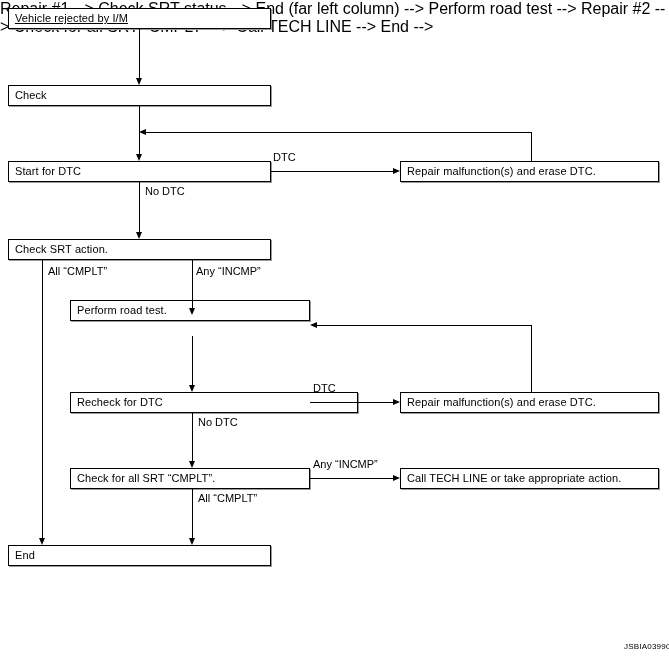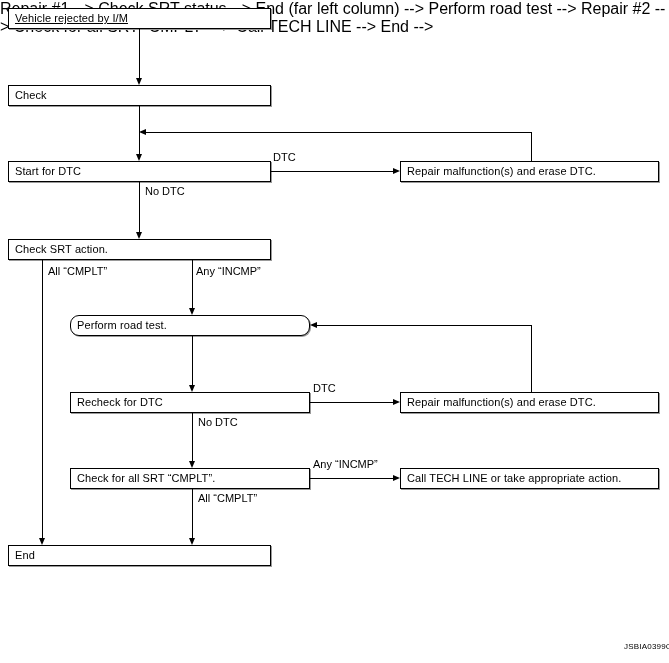--- a/index.html
+++ b/index.html
@@ -109,25 +109,25 @@
   </div>
 
   <div class="node" style="left:400px; top:161px; width:259px; height:21px;">
     <span class="node-label">Repair malfunction(s) and erase DTC.</span>
   </div>
 
   <div class="node" style="left:8px; top:239px; width:263px; height:21px;">
     <span class="node-label">Check SRT action.</span>
   </div>
 
-  <div class="node" style="left:70px; top:315px; width:240px; height:21px;border-radius:9px;">
+  <div class="node" style="left:70px; top:300px; width:240px; height:21px;">
     <span class="node-label">Perform road test.</span>
   </div>
 
-  <div class="node" style="left:70px; top:392px; width:240px; height:21px;">
+  <div class="node" style="left:70px; top:392px; width:288px; height:21px;">
     <span class="node-label">Recheck for DTC</span>
   </div>
 
   <div class="node" style="left:400px; top:392px; width:259px; height:21px;">
     <span class="node-label">Repair malfunction(s) and erase DTC.</span>
   </div>
 
   <div class="node" style="left:70px; top:468px; width:240px; height:21px;">
     <span class="node-label">Check for all SRT “CMPLT”.</span>
   </div>

